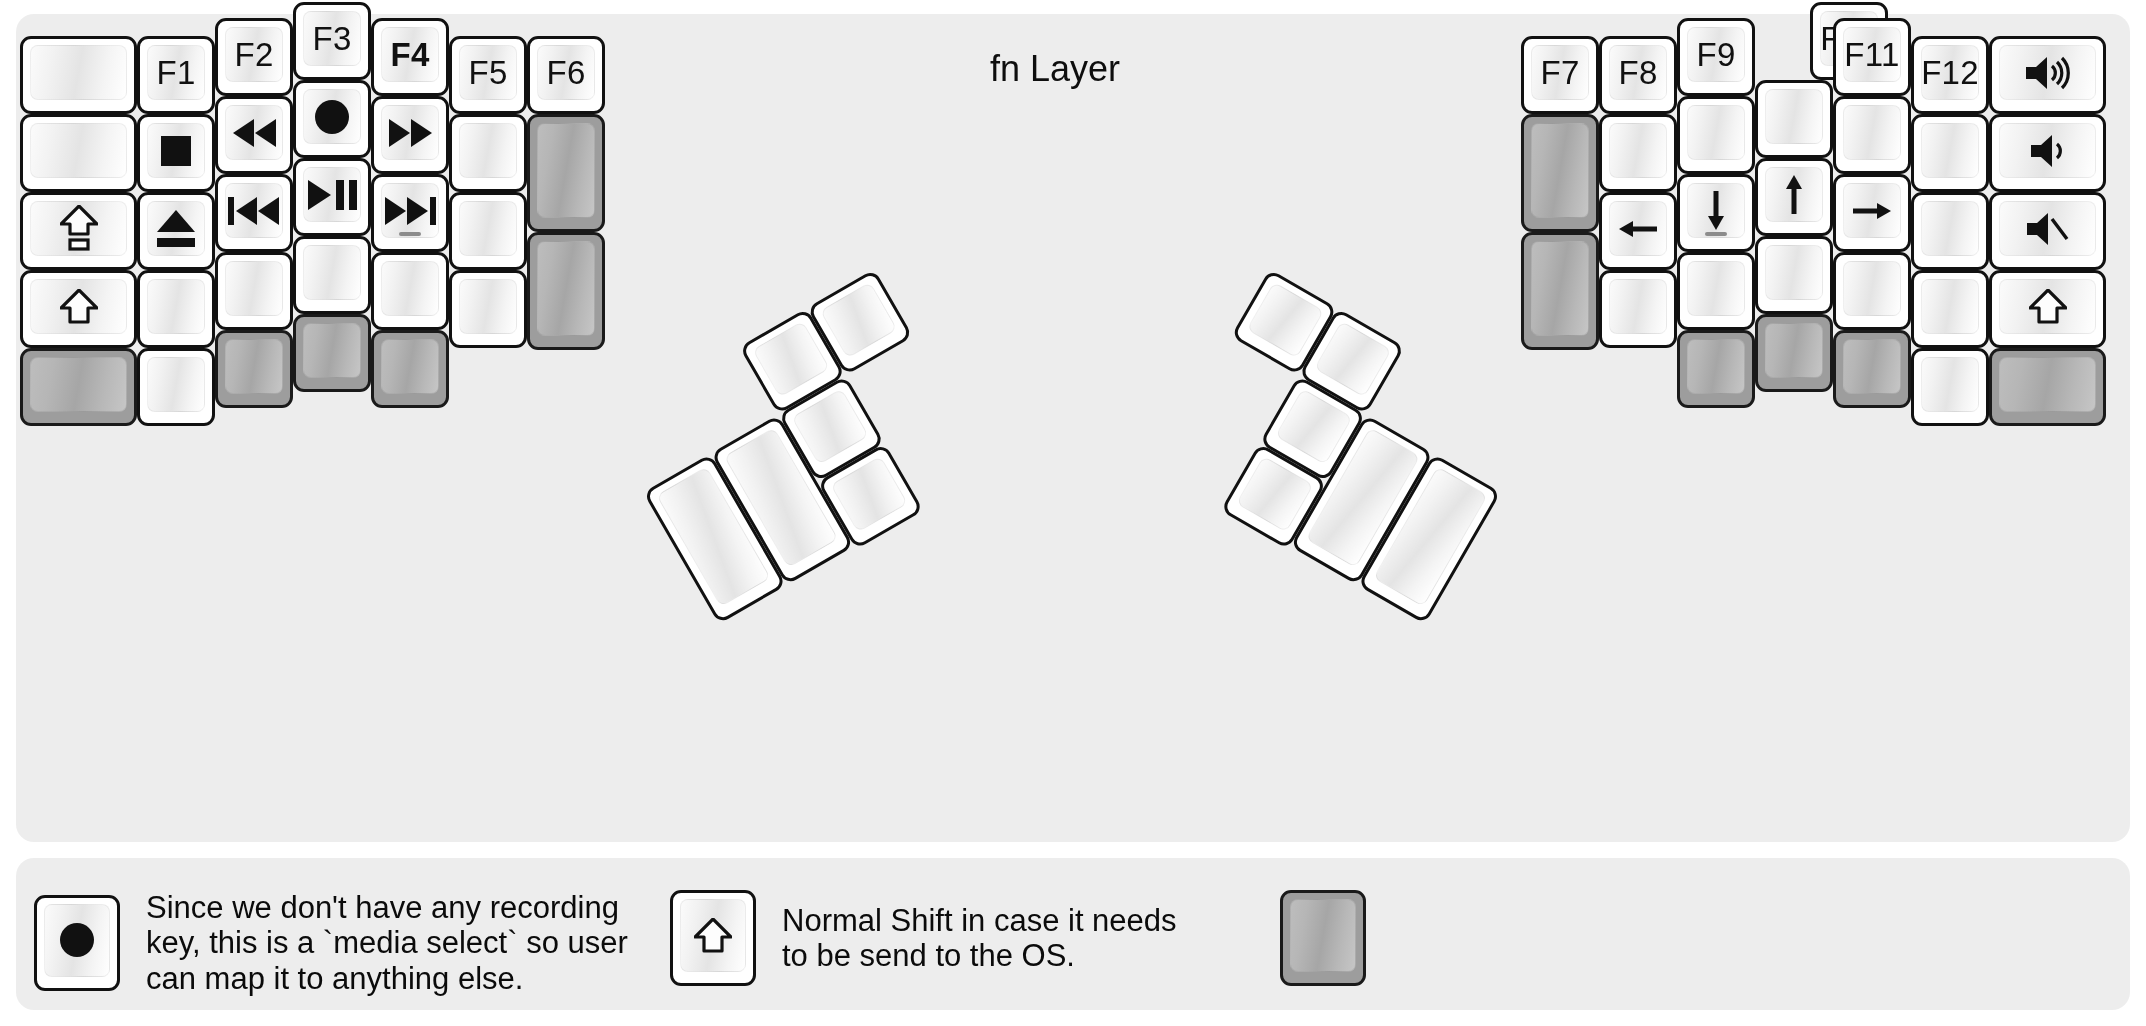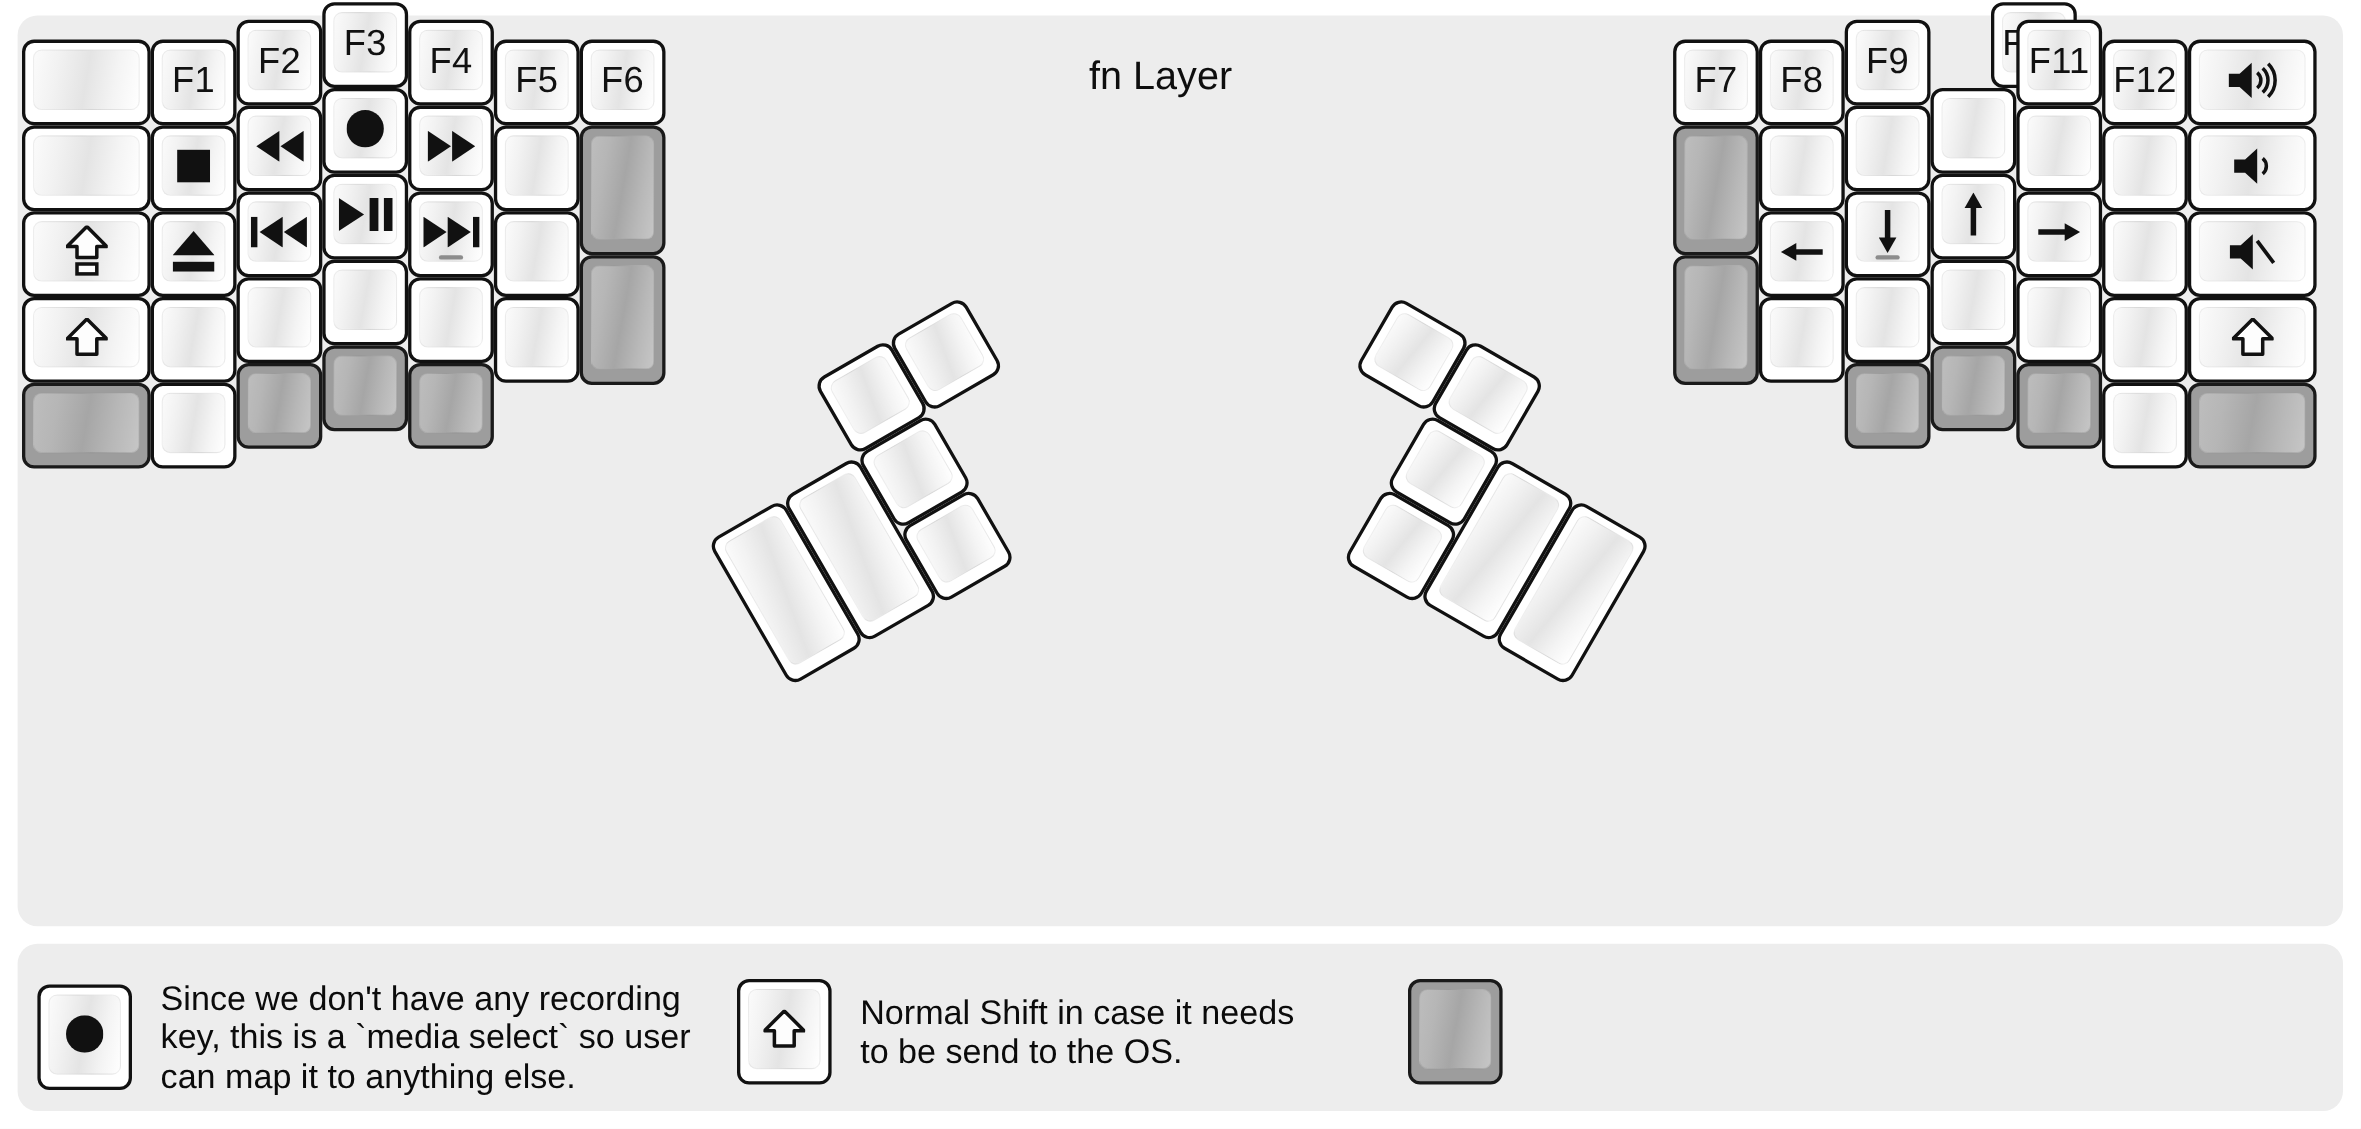--- a/index.html
+++ b/index.html
@@ -181,21 +181,21 @@
       <div class="key" style="left: 293px; top: 236px; width: 78px; height: 78px;">
         <div class="cap">
           <span class="lbl"></span>
         </div>
       </div>
       <div class="key transparent" style="left: 293px; top: 314px; width: 78px; height: 78px;">
         <div class="cap">
           <span class="lbl"></span>
         </div>
       </div>
-      <div class="key" style="left: 371px; top: 18px; width: 78px; height: 78px;">
+      <div class="key" style="left: 371px; top: 18px; width: 78px; height: 78px; font-weight: bold;">
         <div class="cap">
           <span class="lbl">F4</span>
         </div>
       </div>
       <div class="key" style="left: 371px; top: 96px; width: 78px; height: 78px;">
         <div class="cap">
           <span class="lbl">
             <svg width="45" height="28" viewBox="0 0 45 28">
               <polygon points="1,0 1,28 22,14" fill="#111"></polygon>
               <polygon points="23,0 23,28 44,14" fill="#111"></polygon>

